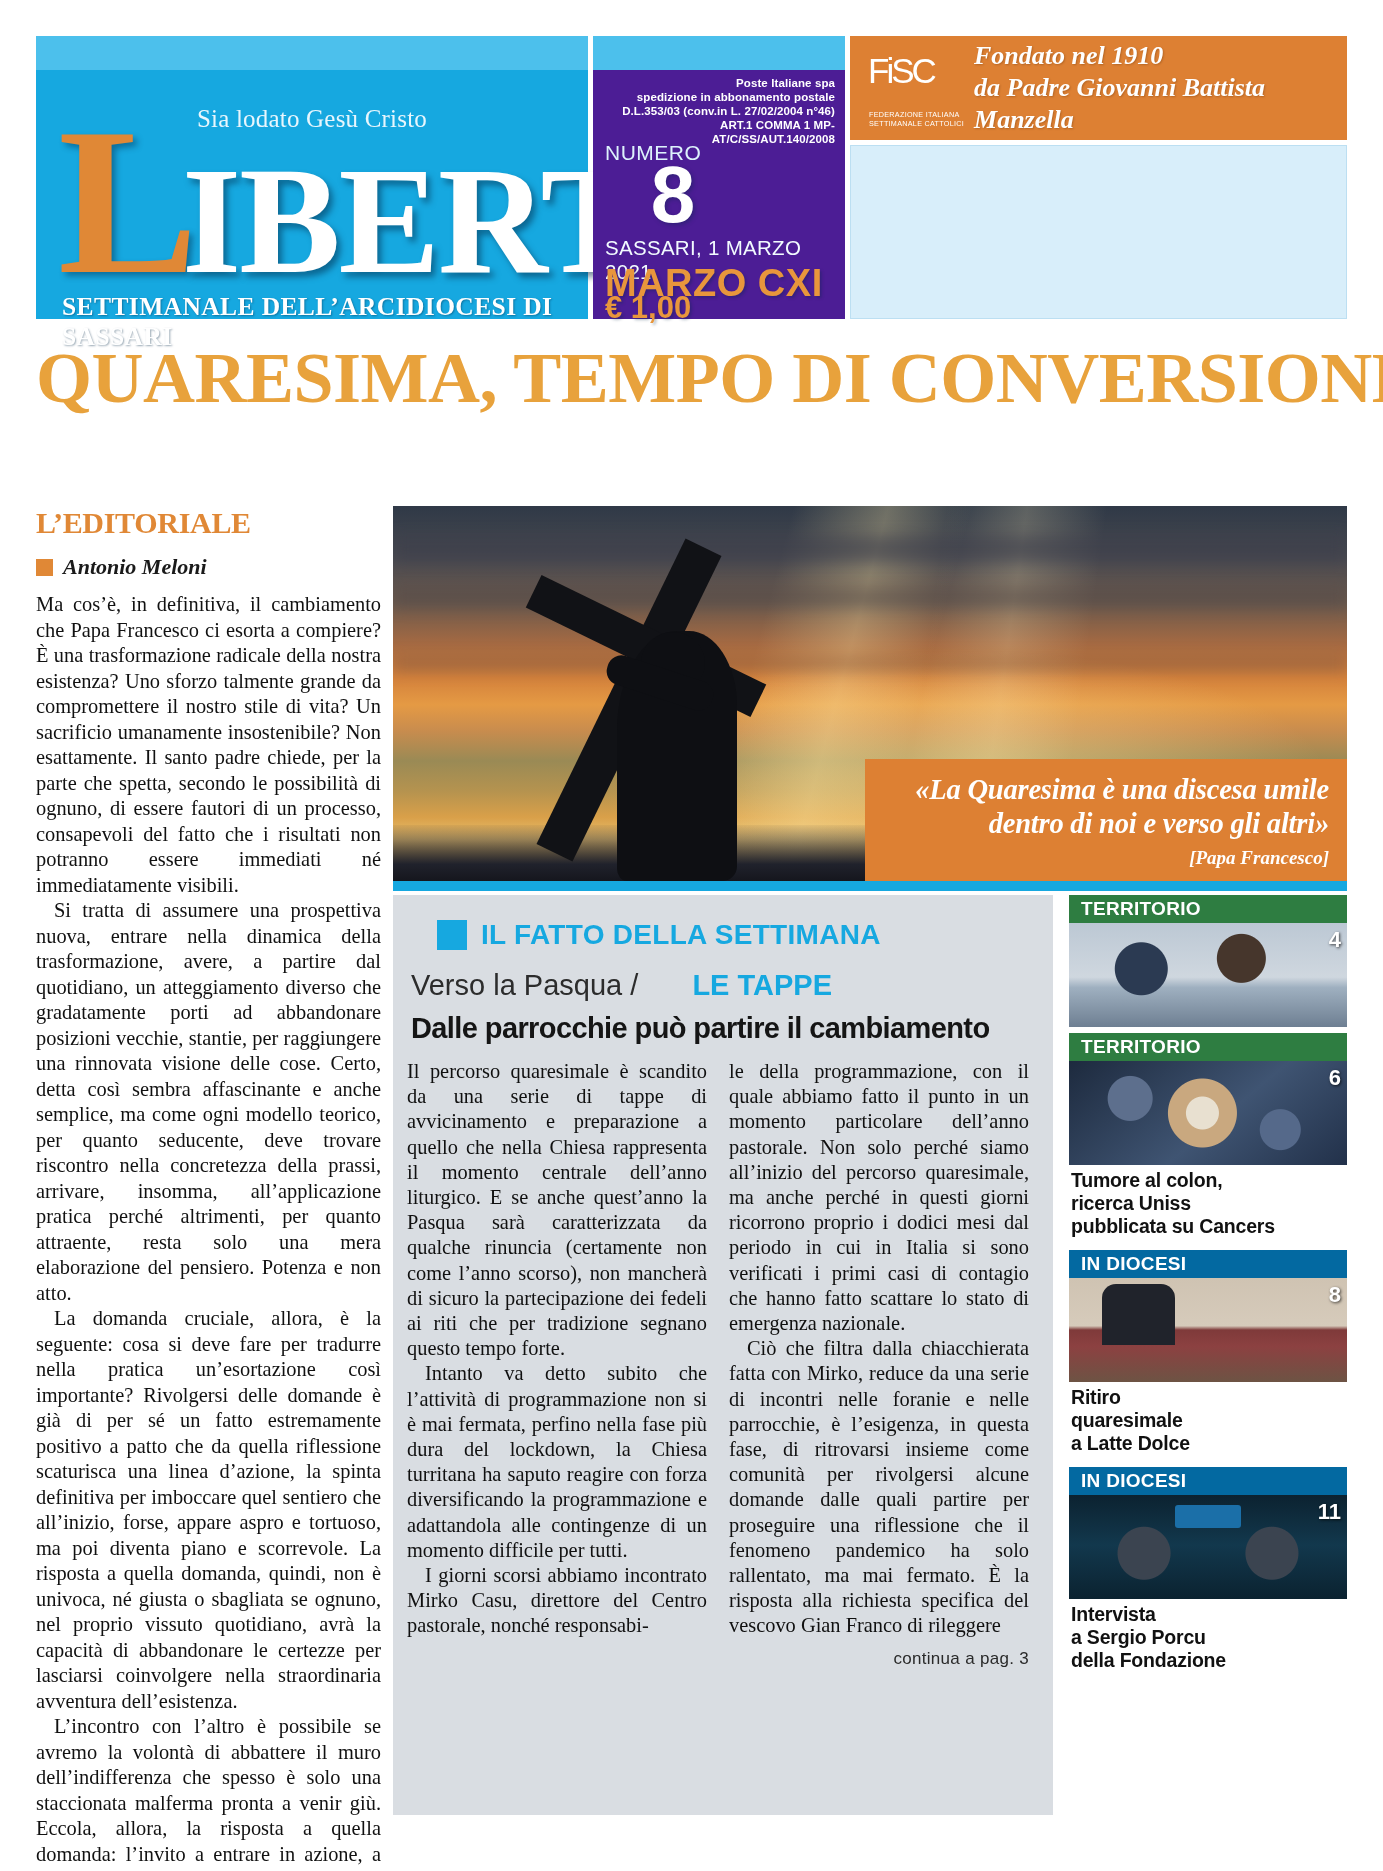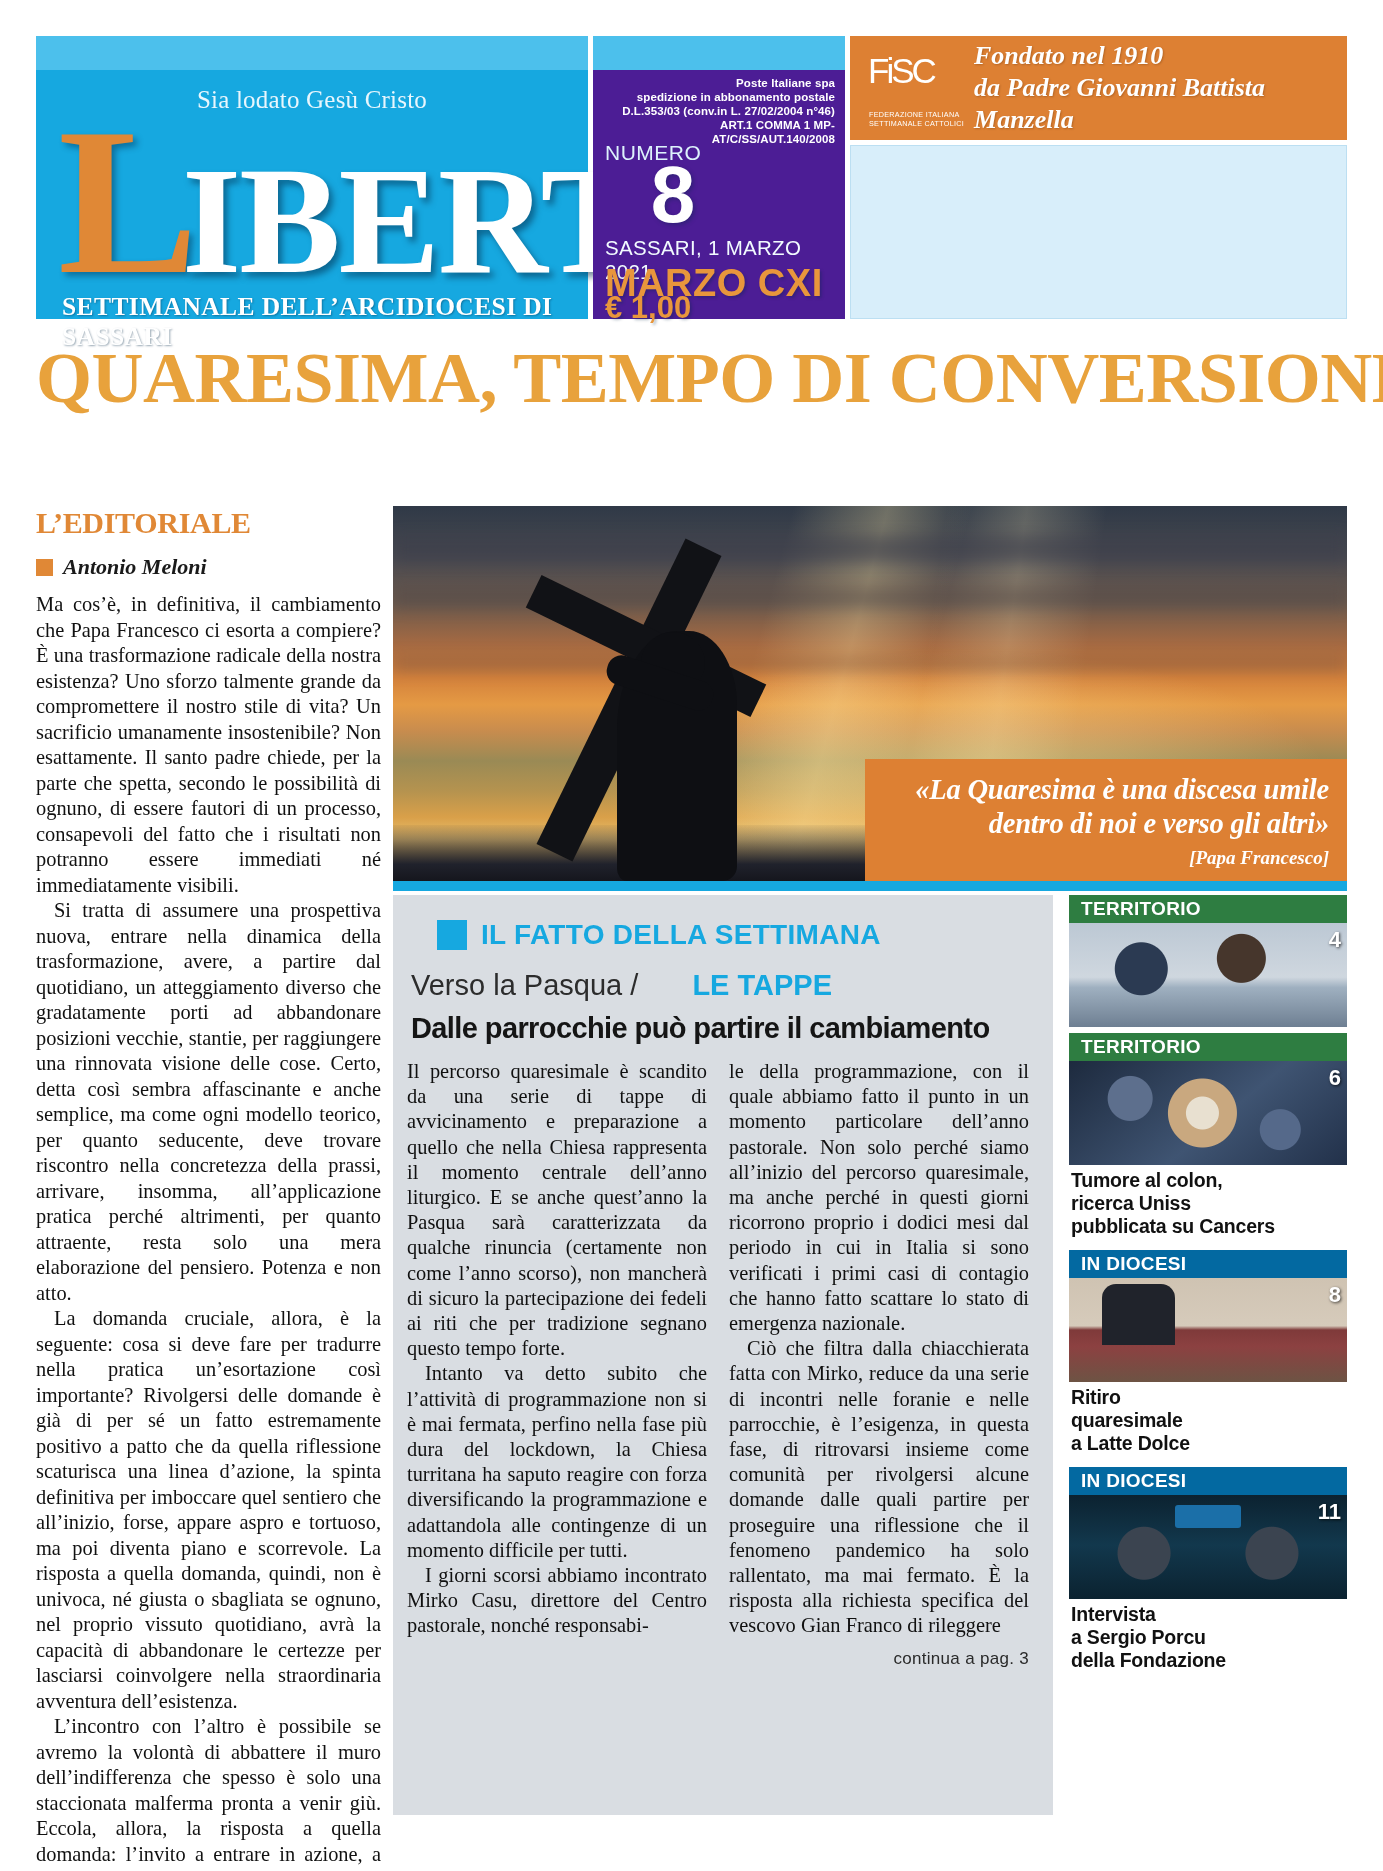--- a/index.html
+++ b/index.html
@@ -28,21 +28,21 @@
     width: 552px; height: 283px;
     background: #16a8e0;
     position: relative;
   }
   .mh-left .topband {
     position: absolute; left: 0; top: 0;
     width: 100%; height: 34px;
     background: #4cc0ec;
   }
   .mh-motto {
-    position: absolute; left: 0; top: 50px;
+    position: absolute; left: 0; top: 69px;
     width: 100%;
     text-align: center;
     color: #e8f6fd;
     font-size: 25px;
     letter-spacing: 0.2px;
     font-family: "Liberation Serif", serif;
   }
   .mh-logo {
     position: absolute;
     left: 22px; top: 78px;

